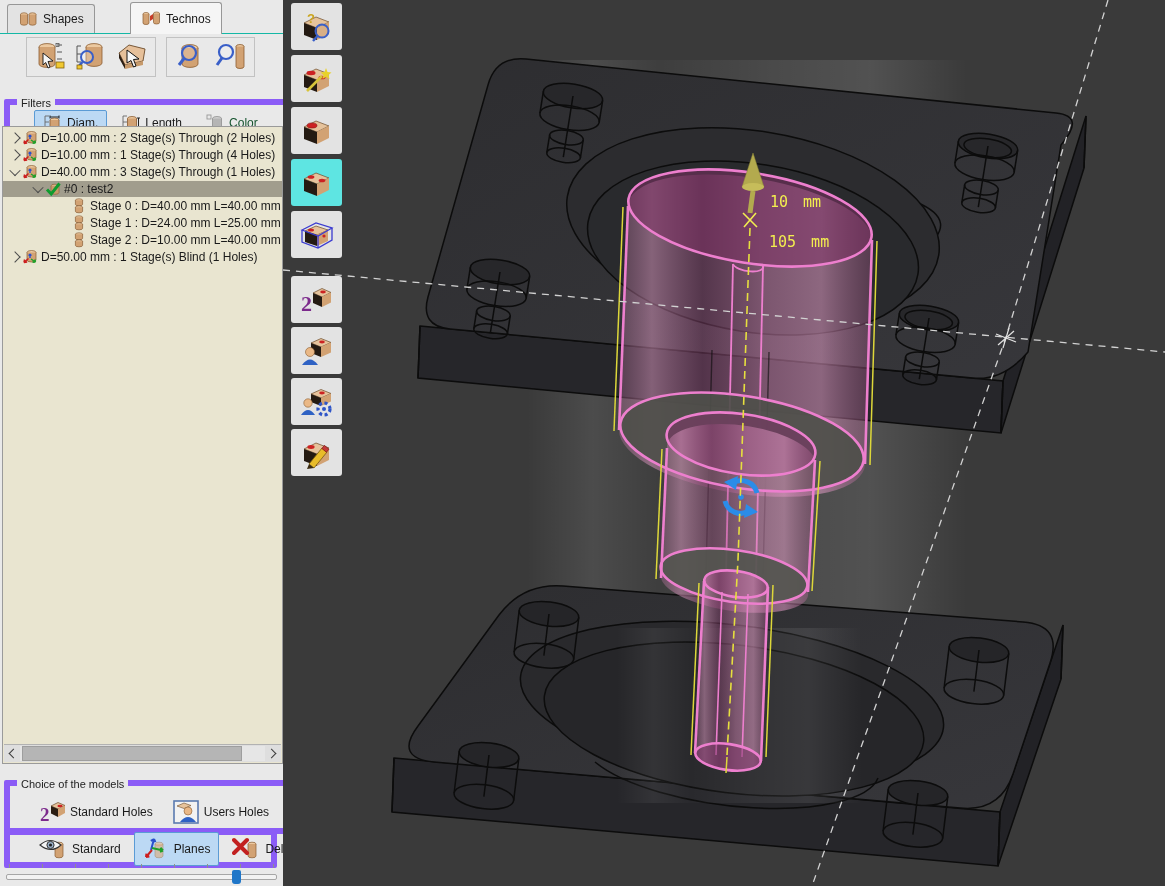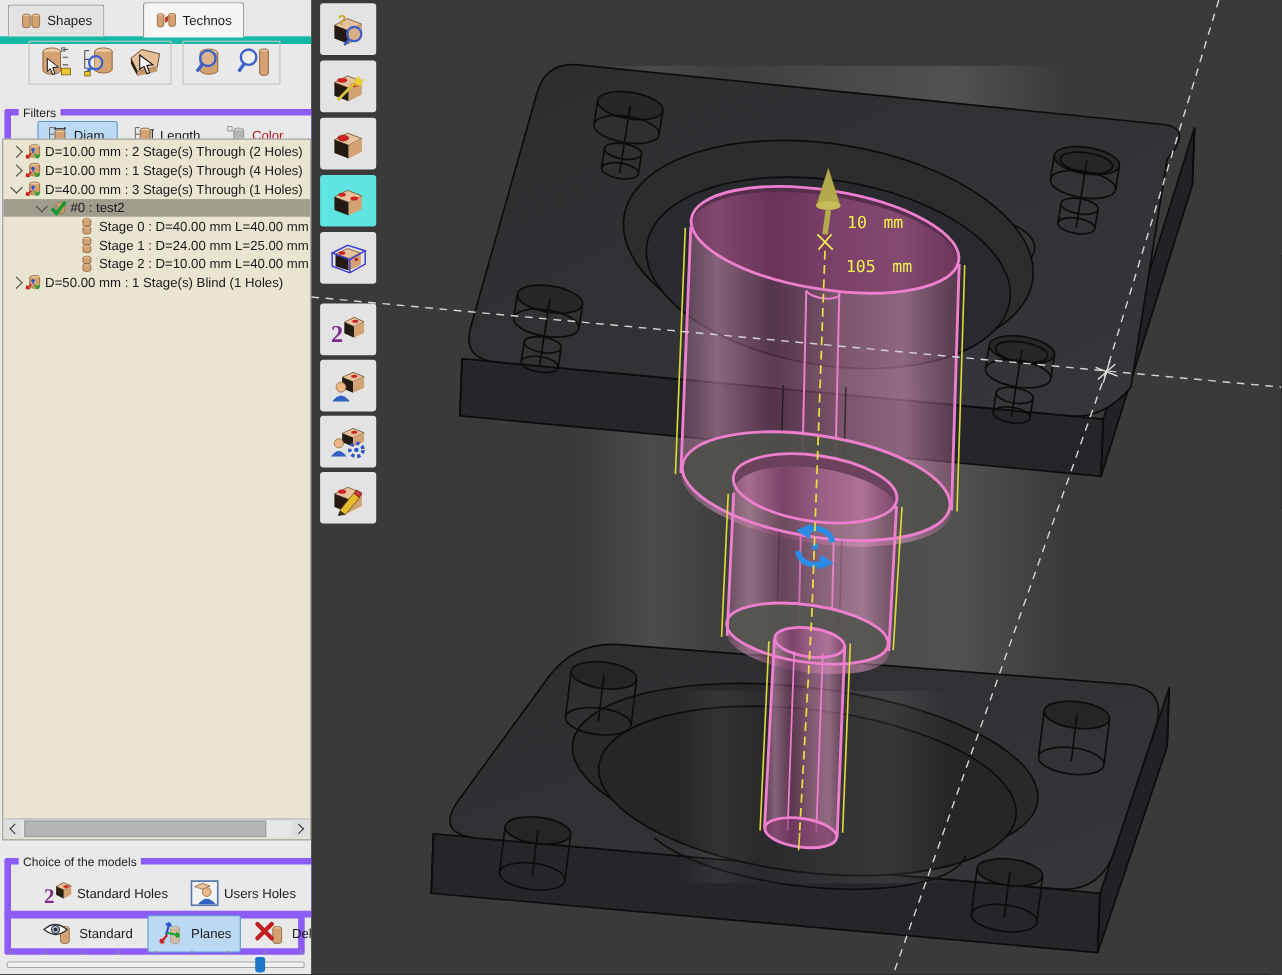--- a/index.html
+++ b/index.html
@@ -1,35 +1,35 @@
 <!DOCTYPE html>
 <html><head>
 <meta charset="utf-8">
 <style>
   html,body{margin:0;padding:0;background:#222;}
   .app{position:relative;width:1165px;height:886px;overflow:hidden;background:#3a3a3a;
        font-family:"Liberation Sans",sans-serif;font-size:12px;color:#1a1a1a;}
   
   .left-panel{position:absolute;left:0;top:0;width:283px;height:886px;background:#e9e9e9;}
-  .tabbar{position:absolute;top:0;left:0;right:0;height:33px;border-bottom:7px solid #14b8a6;}
+  .tabbar{position:absolute;top:0;left:0;right:0;height:33px;border-bottom:1px solid #14b8a6;}
   .tab{position:absolute;top:4px;height:28px;display:flex;align-items:center;gap:5px;padding:0 10px;
        border:1px solid #979797;border-bottom:none;border-radius:3px 3px 0 0;background:#e3e3e3;cursor:default;}
   .tab.active{background:#f5f5f5;top:2px;height:31px;z-index:3;margin-left:40px;}
   .tab-shapes{left:7px}.tab-technos{left:90px}
   .toprow{position:absolute;top:34px;left:0;width:283px;height:45px;}
   .tgroup{position:absolute;top:3px;height:38px;border:1px solid #c2c2c2;display:flex;align-items:center;gap:3px;padding:0 4px;}
   .tg1{left:26px}.tg2{left:166px}
   .tbtn{width:38px;height:34px;display:flex;align-items:center;justify-content:center;}
   .gbox{position:absolute;border:6px solid #8b5cf6;border-radius:2px;background:#e9e9e9;margin-top:12px;}
   .gbox .legend{position:absolute;top:-8px;left:7px;background:#e9e9e9;padding:0 4px;font-size:11px;color:#222;}
   .filters-box{top:87px;left:4px;width:273px;height:36px;}
   .fbtns{display:flex;gap:5px;padding:5px 0 0 24px;}
   .fbtn{display:flex;align-items:center;gap:4px;padding:2px 8px;border:1px solid transparent;border-radius:2px;text-align:center;}
   .fbtn.sel{background:#bcd9f4;border-color:#5b9bd5;}
-  .fbtn.dis{color:#b91c1c;}
+  .fbtn.dis{color:#14532d;}
   
   .tree{position:absolute;top:126px;left:2px;width:279px;height:636px;background:#e9e5d0;
         border:1px solid #9a9a9a;overflow:hidden;}
   .trow{height:16px;margin-top:1px;display:flex;align-items:center;gap:3px;white-space:nowrap;overflow:hidden;}
   .trow:first-child{margin-top:3px;}
   .trow.lvl1{padding-left:8px}.trow.lvl2{padding-left:31px}.trow.lvl3{padding-left:68px}
   .trow.sel{background:#a19d8d;}
   .chev{display:inline-block;width:7px;height:7px;border-right:1.4px solid #4c4c4c;border-bottom:1.4px solid #4c4c4c;
         transform:rotate(-45deg);flex:none;}
   .chev.open{transform:rotate(45deg) translate(-1px,-1px);}

